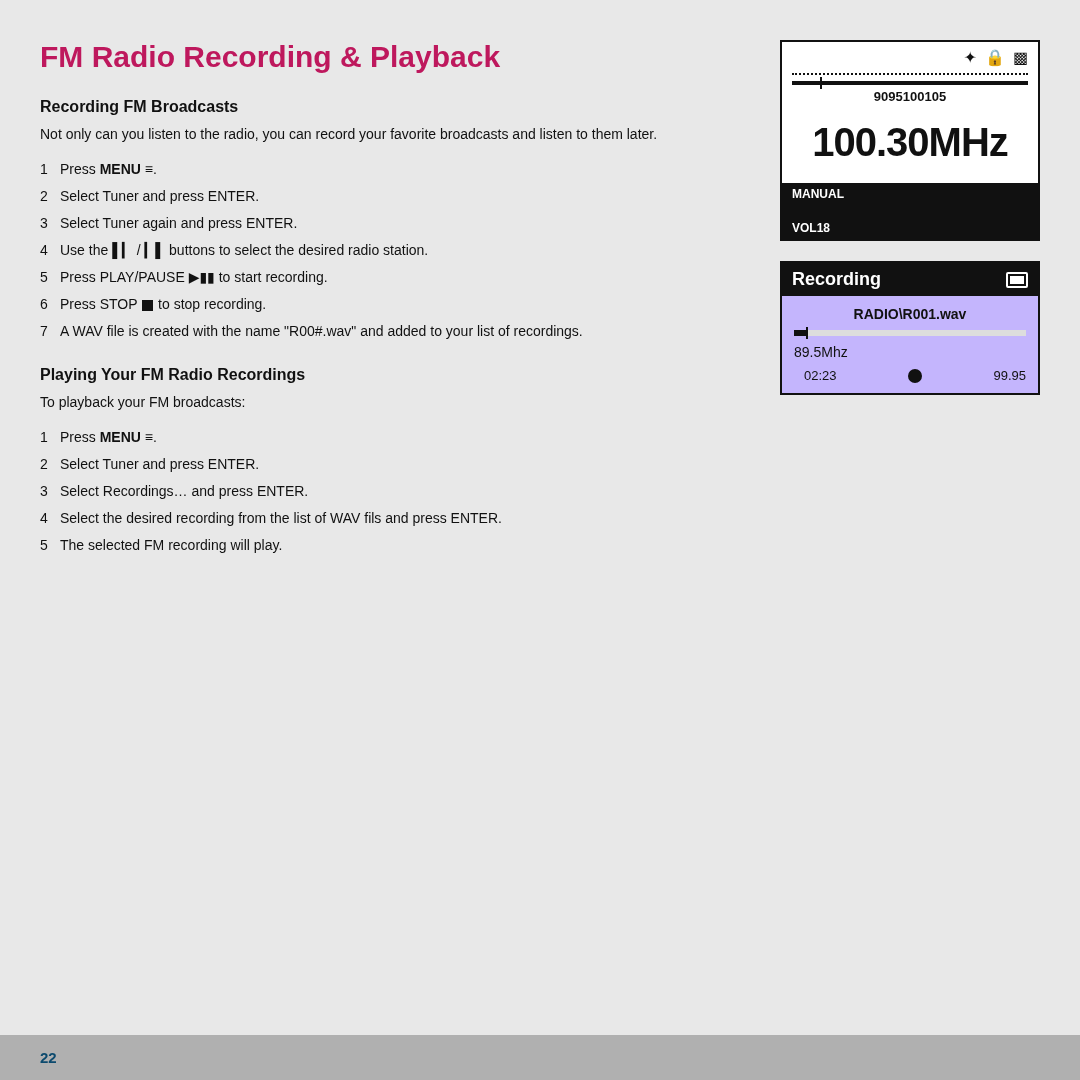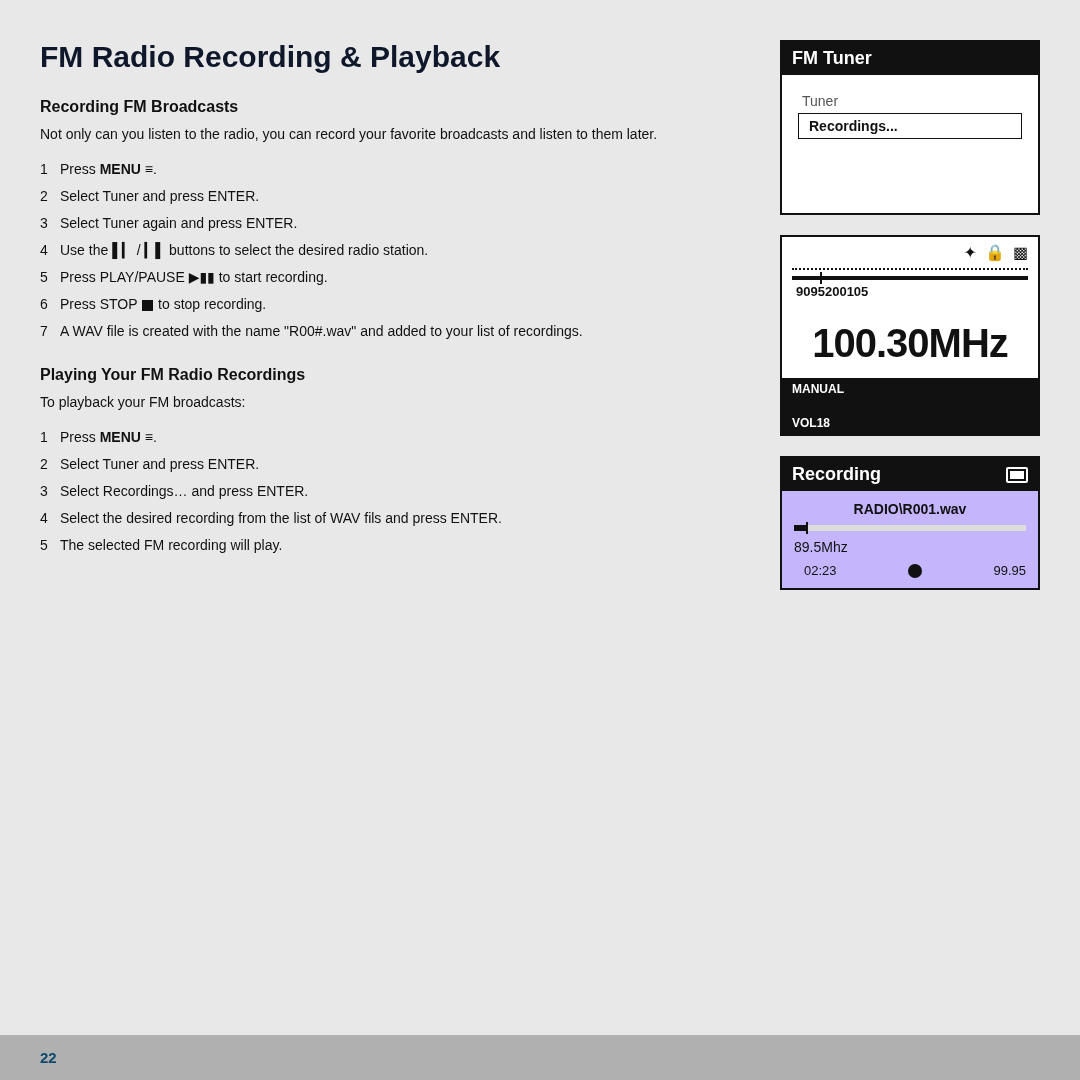--- a/index.html
+++ b/index.html
@@ -26,21 +26,21 @@
       width: 260px;
       display: flex;
       flex-direction: column;
       gap: 20px;
     }
     
     .main-title {
       font-size: 30px;
       font-weight: bold;
       margin-bottom: 24px;
-      color: #0f172a;
+      color: #be185d;
     }
     .section-heading {
       font-size: 16px;
       font-weight: bold;
       margin-bottom: 8px;
     }
     .section-intro {
       font-size: 14px;
       margin-bottom: 14px;
       line-height: 1.5;
@@ -126,32 +126,32 @@
       height: 10px;
       gap: 0;
       margin-bottom: 2px;
     }
     .dot-line {
       flex: 1;
       border-top: 2px dotted #111;
     }
     .tuner-numbers {
       display: flex;
-      justify-content: flex-start;
+      justify-content: center;
       padding: 0 4px;
       font-size: 13px;
       font-weight: bold;
-      margin-bottom: 18px;
+      margin-bottom: 12px;
     }
     .tuner-freq-big {
       text-align: center;
       font-size: 40px;
       font-weight: bold;
       letter-spacing: -1px;
-      padding: 4px 0 12px 0;
+      padding: 4px 0 18px 0;
     }
     .tuner-footer {
       background: #111;
       color: #fff;
       display: flex;
       gap: 20px;
       padding: 4px 10px;
       font-size: 12px;
       font-weight: bold;
       flex-direction: column;
@@ -309,46 +309,38 @@
         <li>
           <span class="step-num">5</span>
           <span class="step-text">The selected FM recording will play.</span>
         </li>
       </ol>
     </div>
   </div>
 
   <div class="right-column">
 
-    <div class="panel">
-      <div class="panel-header">FM Tuner</div>
-      <div class="panel-body">
-        <div class="panel-menu">Tuner</div>
-        <div class="panel-menu-item-active">Recordings...</div>
-        <div style="height: 60px;"></div>
-      </div>
-    </div>
 
     <div class="tuner-display">
       <div class="tuner-icons-row">
         <span class="tuner-icon">✦</span>
         <span class="tuner-icon">🔒</span>
         <span class="tuner-icon">▩</span>
       </div>
       <div class="tuner-scale-area">
         <div class="tuner-dots">
           <div class="dot-line"></div>
         </div>
         <div style="position: relative; height: 4px; background: #111; margin-bottom: 4px;">
           <div style="position: absolute; left: 12%; top: -4px; width: 2px; height: 12px; background: #111;"></div>
         </div>
         <div class="tuner-numbers">
           <span>90</span>
           <span>95</span>
-          <span>200</span>
+          <span>100</span>
           <span>105</span>
         </div>
       </div>
       <div class="tuner-freq-big">100.30MHz</div>
       <div class="tuner-footer">
         <span>MANUAL</span>
         <span>VOL18</span>
       </div>
     </div>
 

